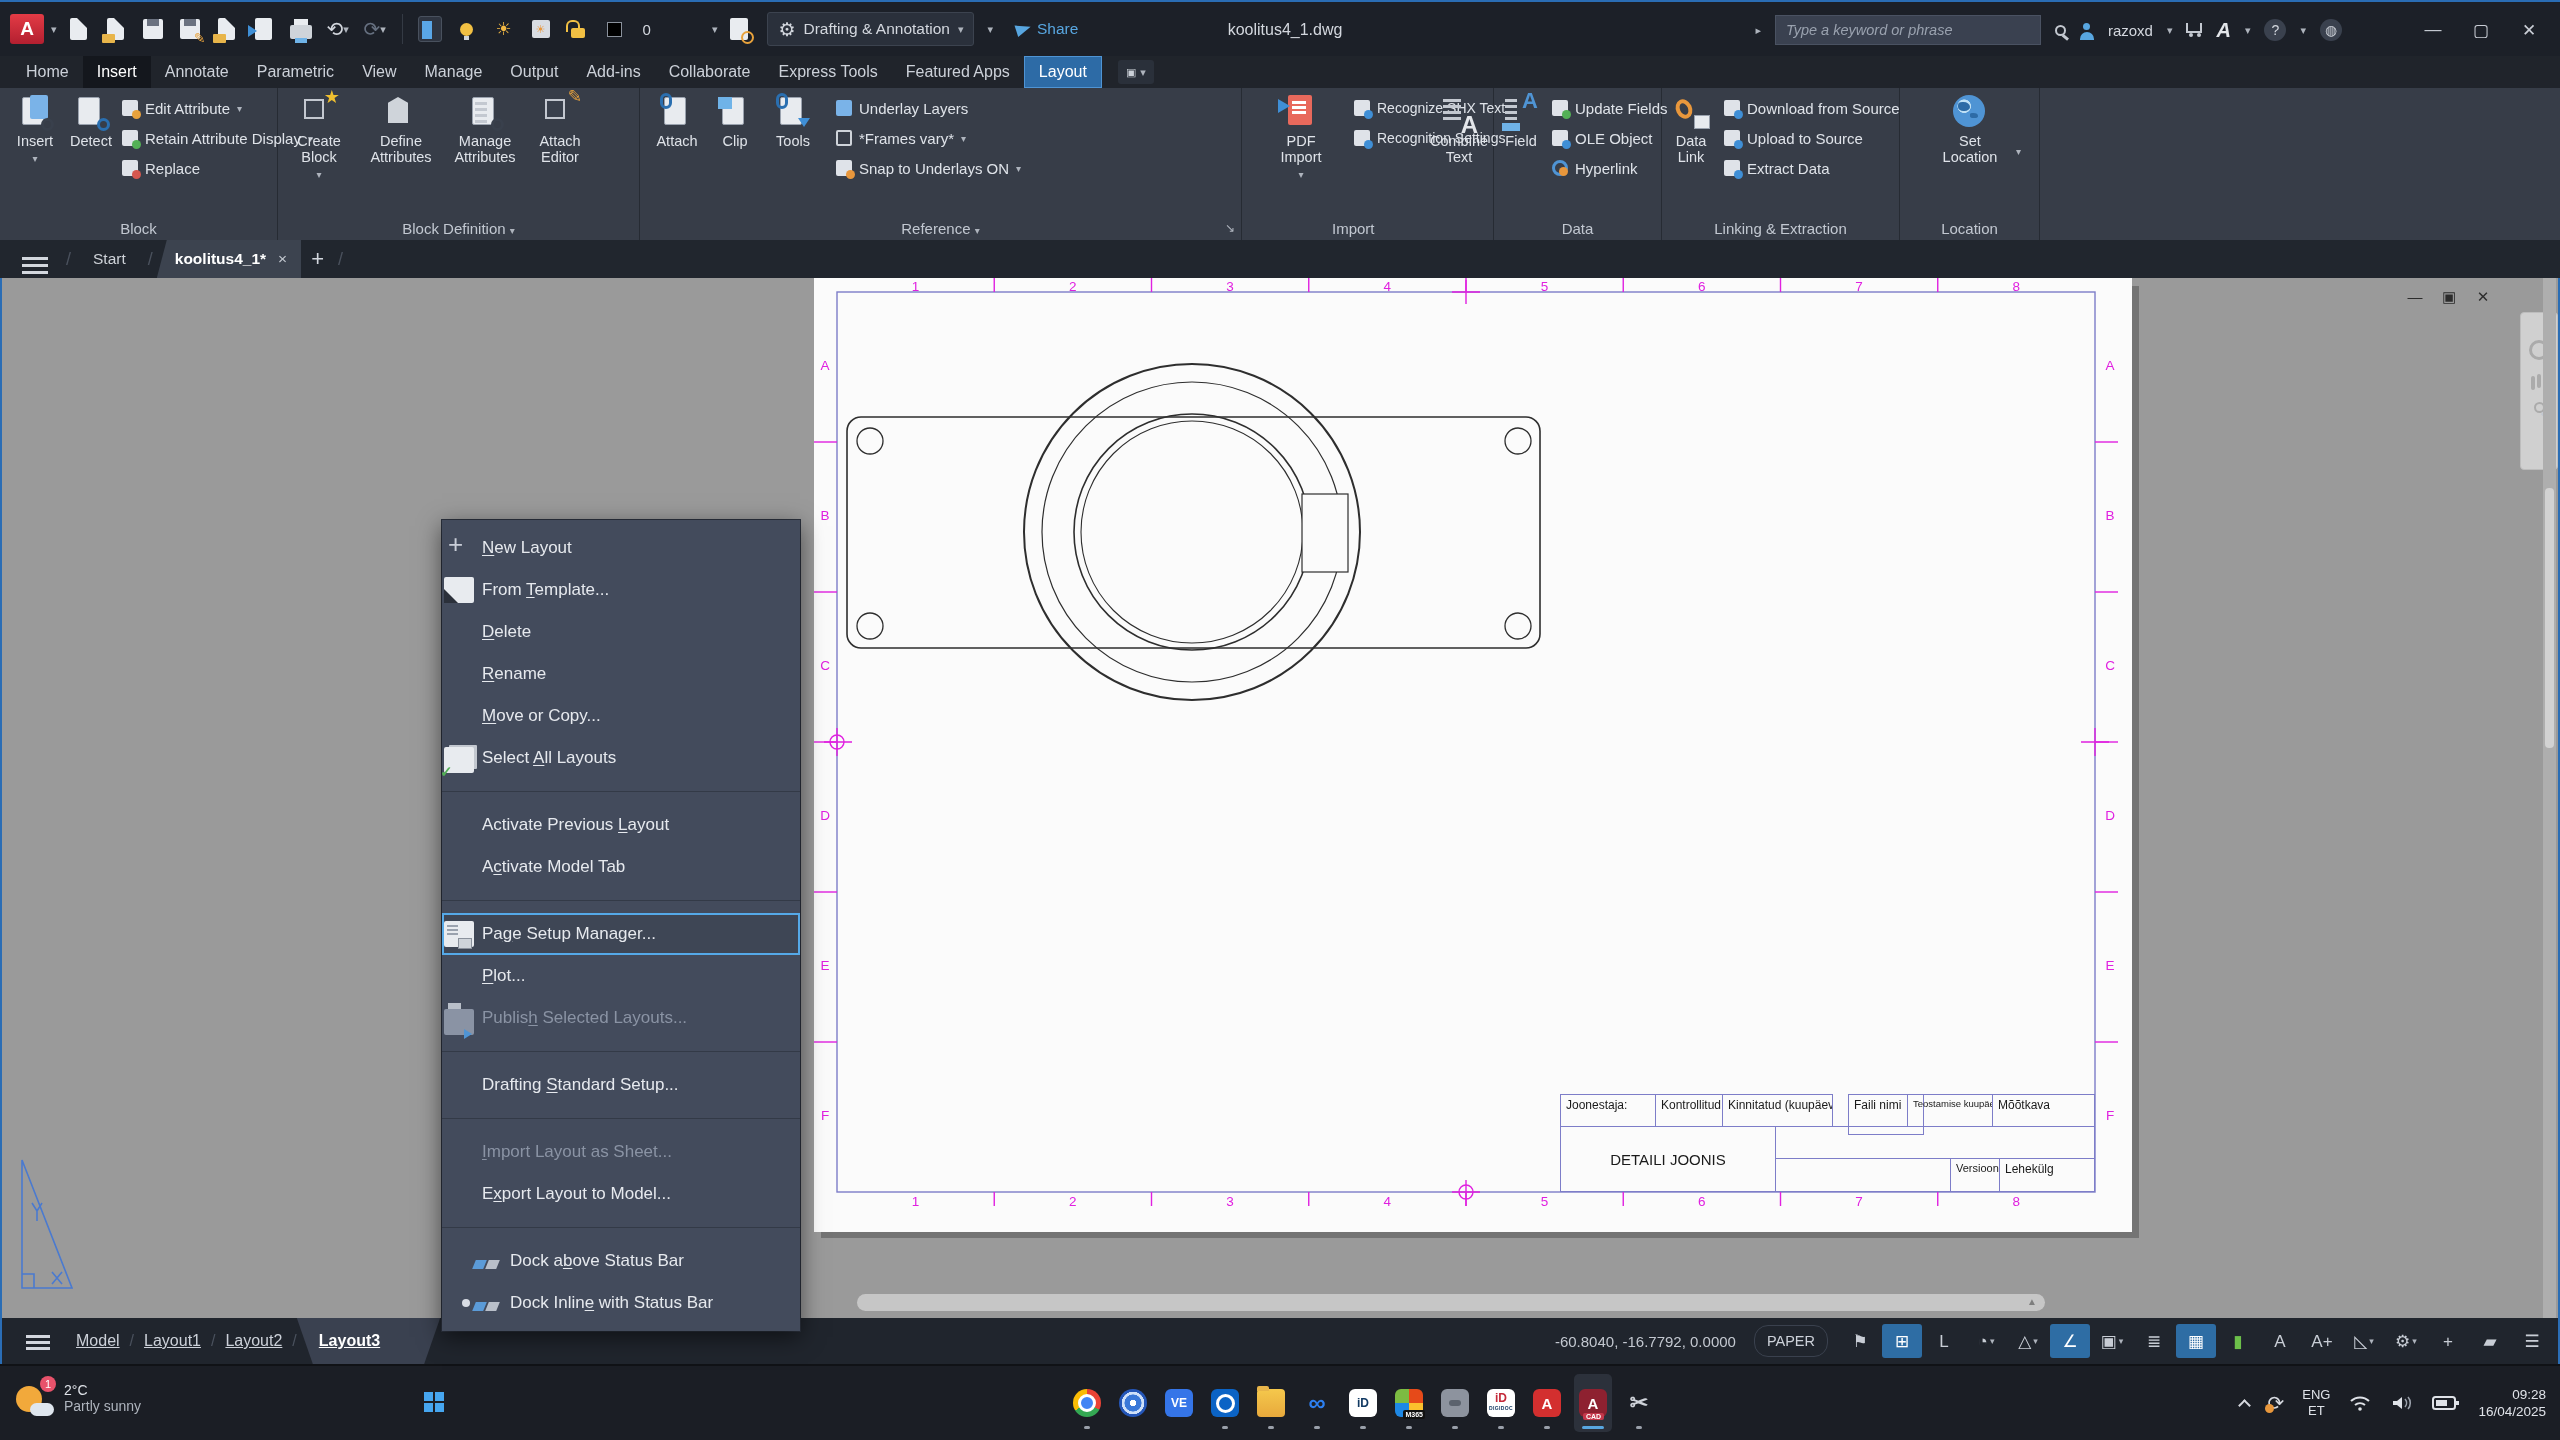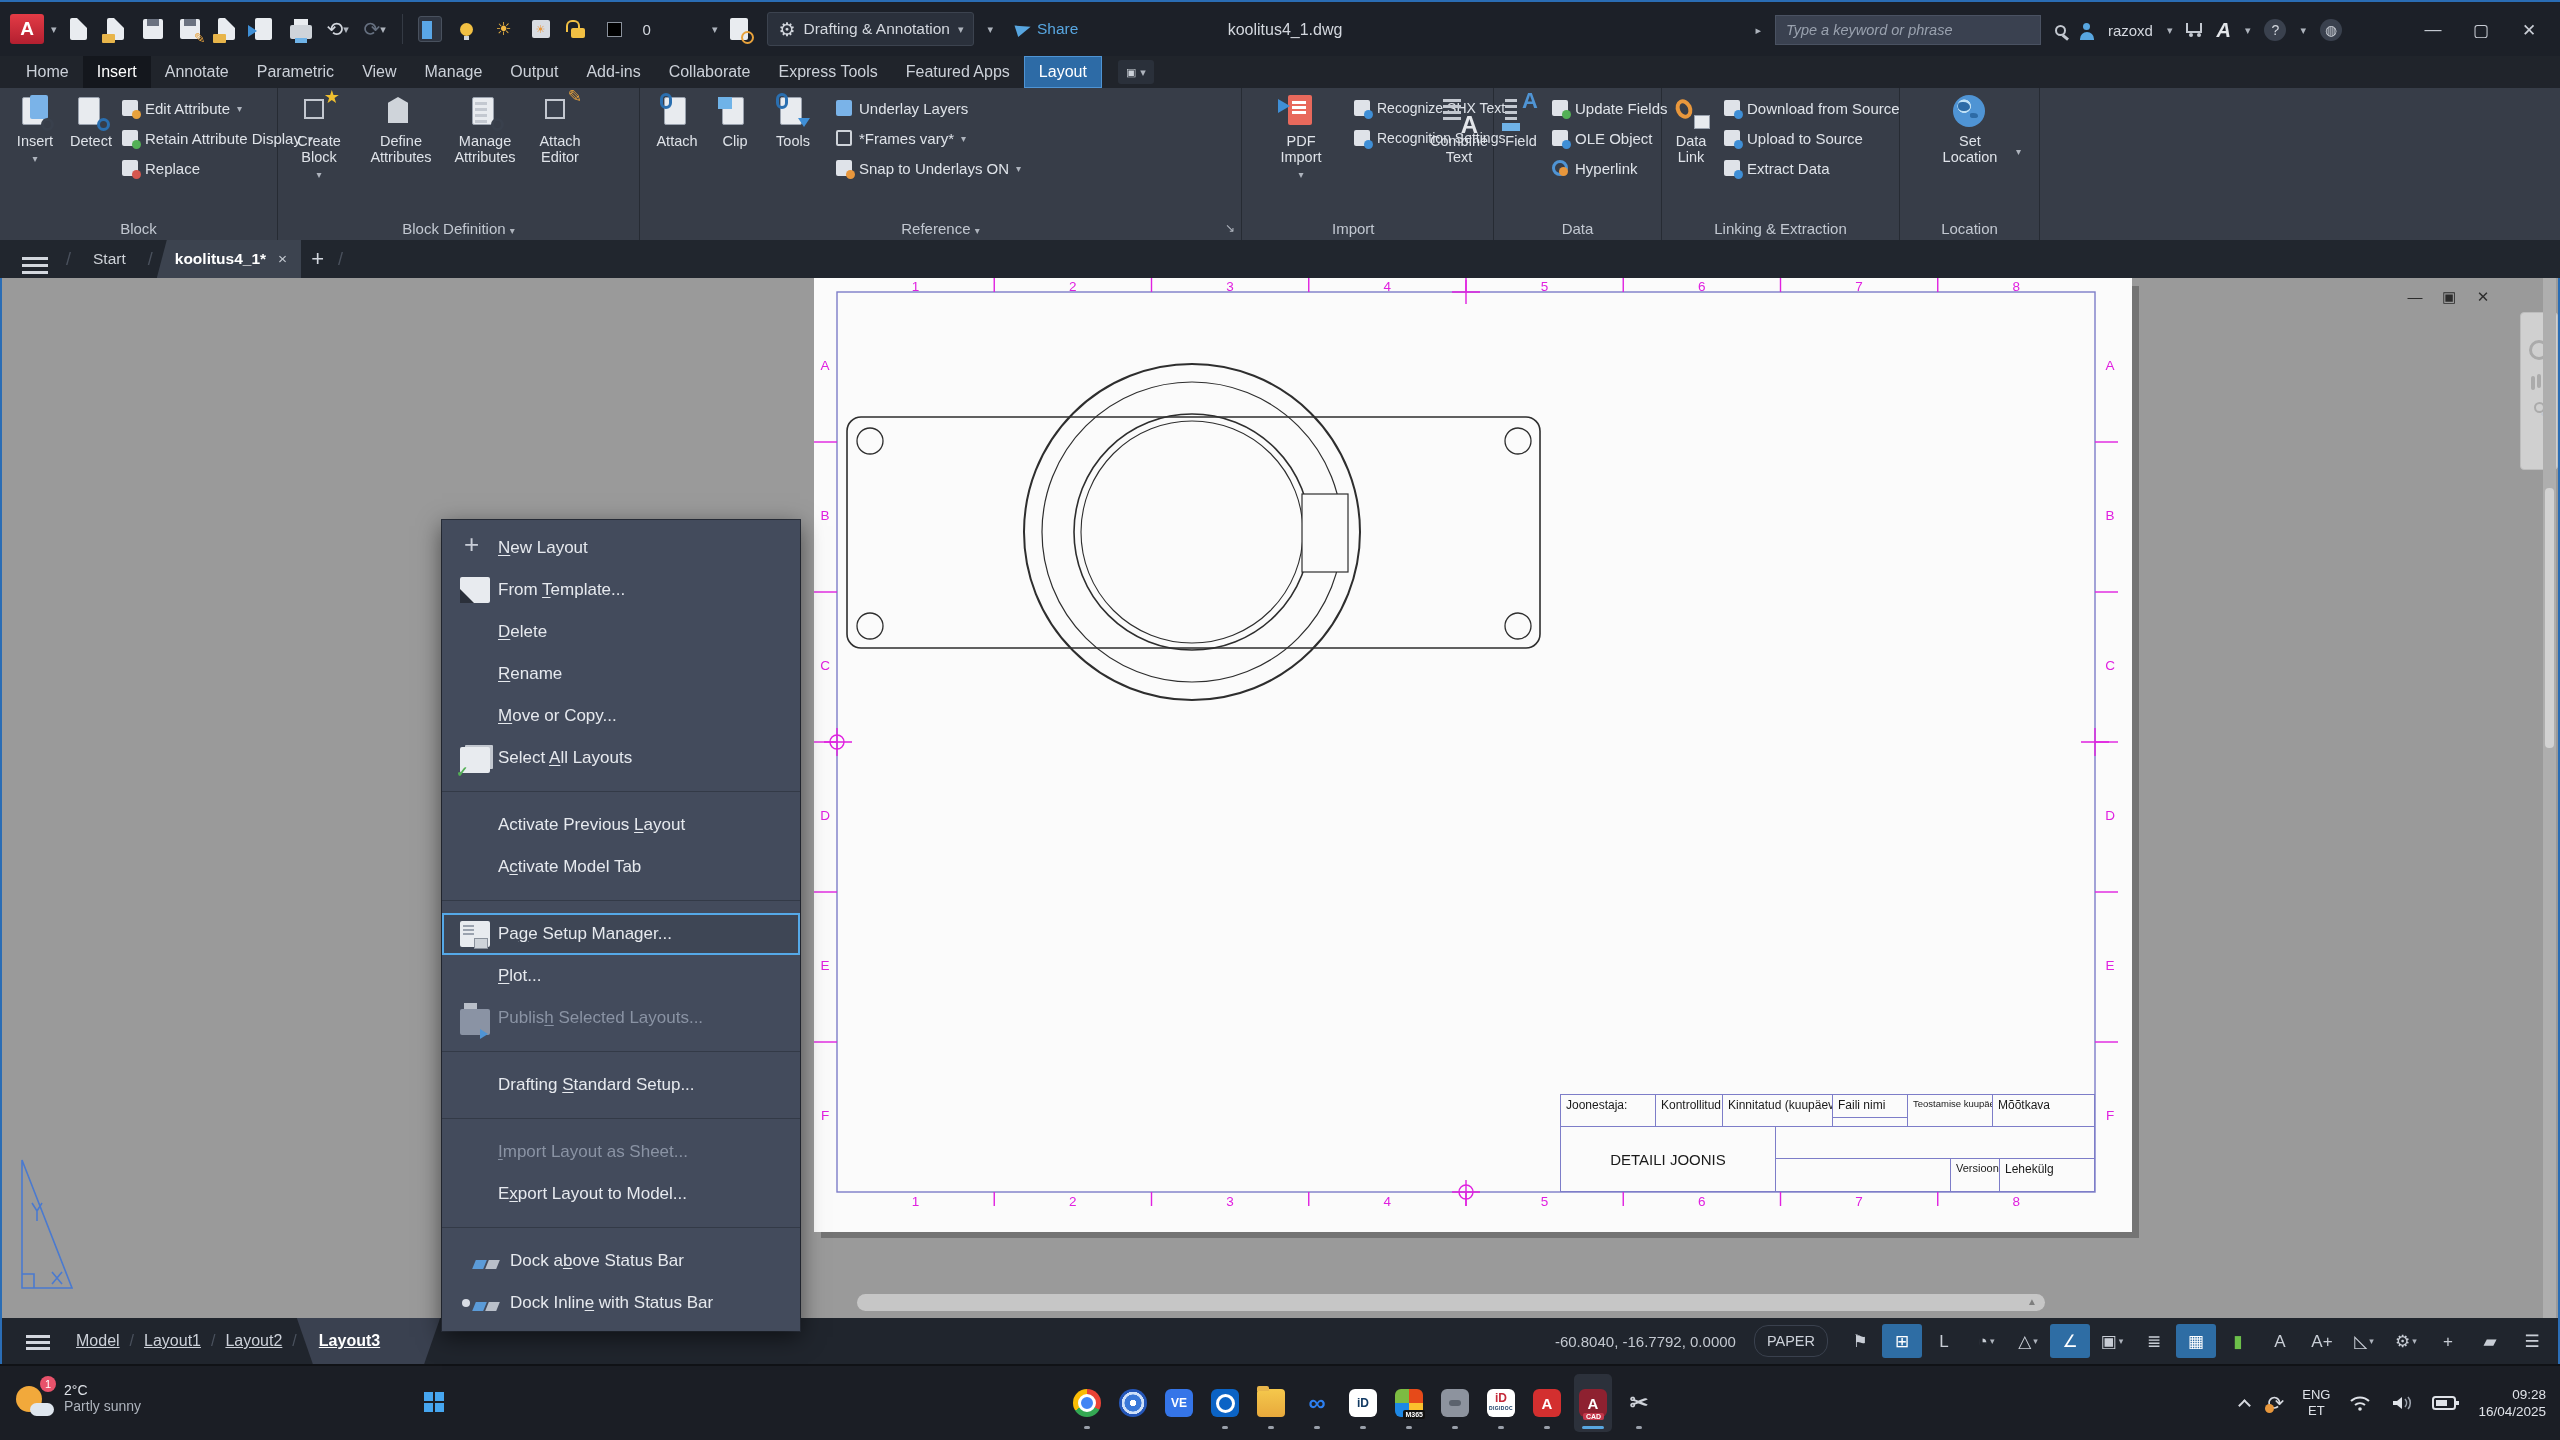--- a/index.html
+++ b/index.html
@@ -151,21 +151,21 @@
   .coords { font-size:15px; margin-right:16px; color:#c3c8d0; }
   .paperbtn { font-size:14.5px; padding:7px 12px; border:1px solid #3a414e; border-radius:14px; margin-right:10px; }
   .sbtn { width:40px; height:34px; display:flex; align-items:center; justify-content:center; gap:2px; border-radius:3px; font-size:17px; color:#c8cdd5; }
   .sbtn.on { background:#2e6da4; color:#fff; }
   .sbtn .g { line-height:1; }
   .sbtn .dd { font-size:9px; }
   .sbtn.green .g { color:#6cc04a; }
 
   
   #ctxmenu { position:absolute; left:442px; top:520px; width:358px; background:#434b5c; box-shadow:0 6px 22px rgba(0,0,0,.55), 0 0 0 1px #2c323e; z-index:50; padding:7px 0; }
-  .mrow { height:42px; display:flex; align-items:center; padding-left:18px; color:#e6e9ee; font-size:17px; position:relative; }
+  .mrow { height:42px; display:flex; align-items:center; padding-left:2px; color:#e6e9ee; font-size:17px; position:relative; }
   .mrow .micon { width:30px; height:26px; margin-right:8px; position:relative; flex:0 0 auto; }
   .mrow.indent { padding-left:30px; }
   .mrow.disabled { color:#8a93a4; }
   .mrow.bold { font-weight:normal; }
   .mrow.hl { outline:2px solid #55a9e8; outline-offset:-2px; background:#3e4655; }
   .msep { height:1px; background:#333a47; margin:12px 0; }
   .mrow u { text-decoration:underline; text-underline-offset:2px; }
   .radio { position:absolute; left:20px; top:17px; width:8px; height:8px; border-radius:50%; background:#d8dce4; }
   .mi-new-layout::before { content:"+"; position:absolute; left:4px; top:-6px; font-size:26px; color:#c9ced8; }
   .mi-from-template { background:#e8ebef; width:22px; height:20px; border-radius:2px; }
@@ -660,21 +660,21 @@
         <span class="rul" style="left: 811px; top: 680px;">E</span>
         <span class="rul" style="left: 2096px; top: 680px;">E</span>
         <span class="rul" style="left: 811px; top: 830px;">F</span>
         <span class="rul" style="left: 2096px; top: 830px;">F</span>
       </div>
 
     <div id="tblock">
       <div class="cell" style="left:0;top:0;width:96px;height:33px;">Joonestaja:</div>
       <div class="cell" style="left:95px;top:0;width:68px;height:33px;">Kontrollitud:</div>
       <div class="cell" style="left:162px;top:0;width:111px;height:33px;">Kinnitatud (kuupäev)</div>
-      <div class="cell" style="left:272px;top:0;width:76px;height:24px;">Faili nimi</div>
+      <div class="cell" style="left:288px;top:0;width:76px;height:41px;">Faili nimi</div>
       <div class="cell" style="left:347px;top:0;width:86px;height:33px;font-size:9.5px;">Teostamise kuupäev</div>
       <div class="cell" style="left:432px;top:0;width:103px;height:33px;">Mõõtkava</div>
       <div class="cell ctr" style="left:0;top:32px;width:216px;height:66px;">DETAILI JOONIS</div>
       <div class="cell" style="left:215px;top:32px;width:320px;height:33px;"></div>
       <div class="cell" style="left:215px;top:64px;width:176px;height:34px;"></div>
       <div class="cell" style="left:390px;top:64px;width:50px;height:34px;font-size:11px;">Versioon</div>
       <div class="cell" style="left:439px;top:64px;width:96px;height:34px;">Lehekülg</div>
     </div>
 
     <div class="winctl">

